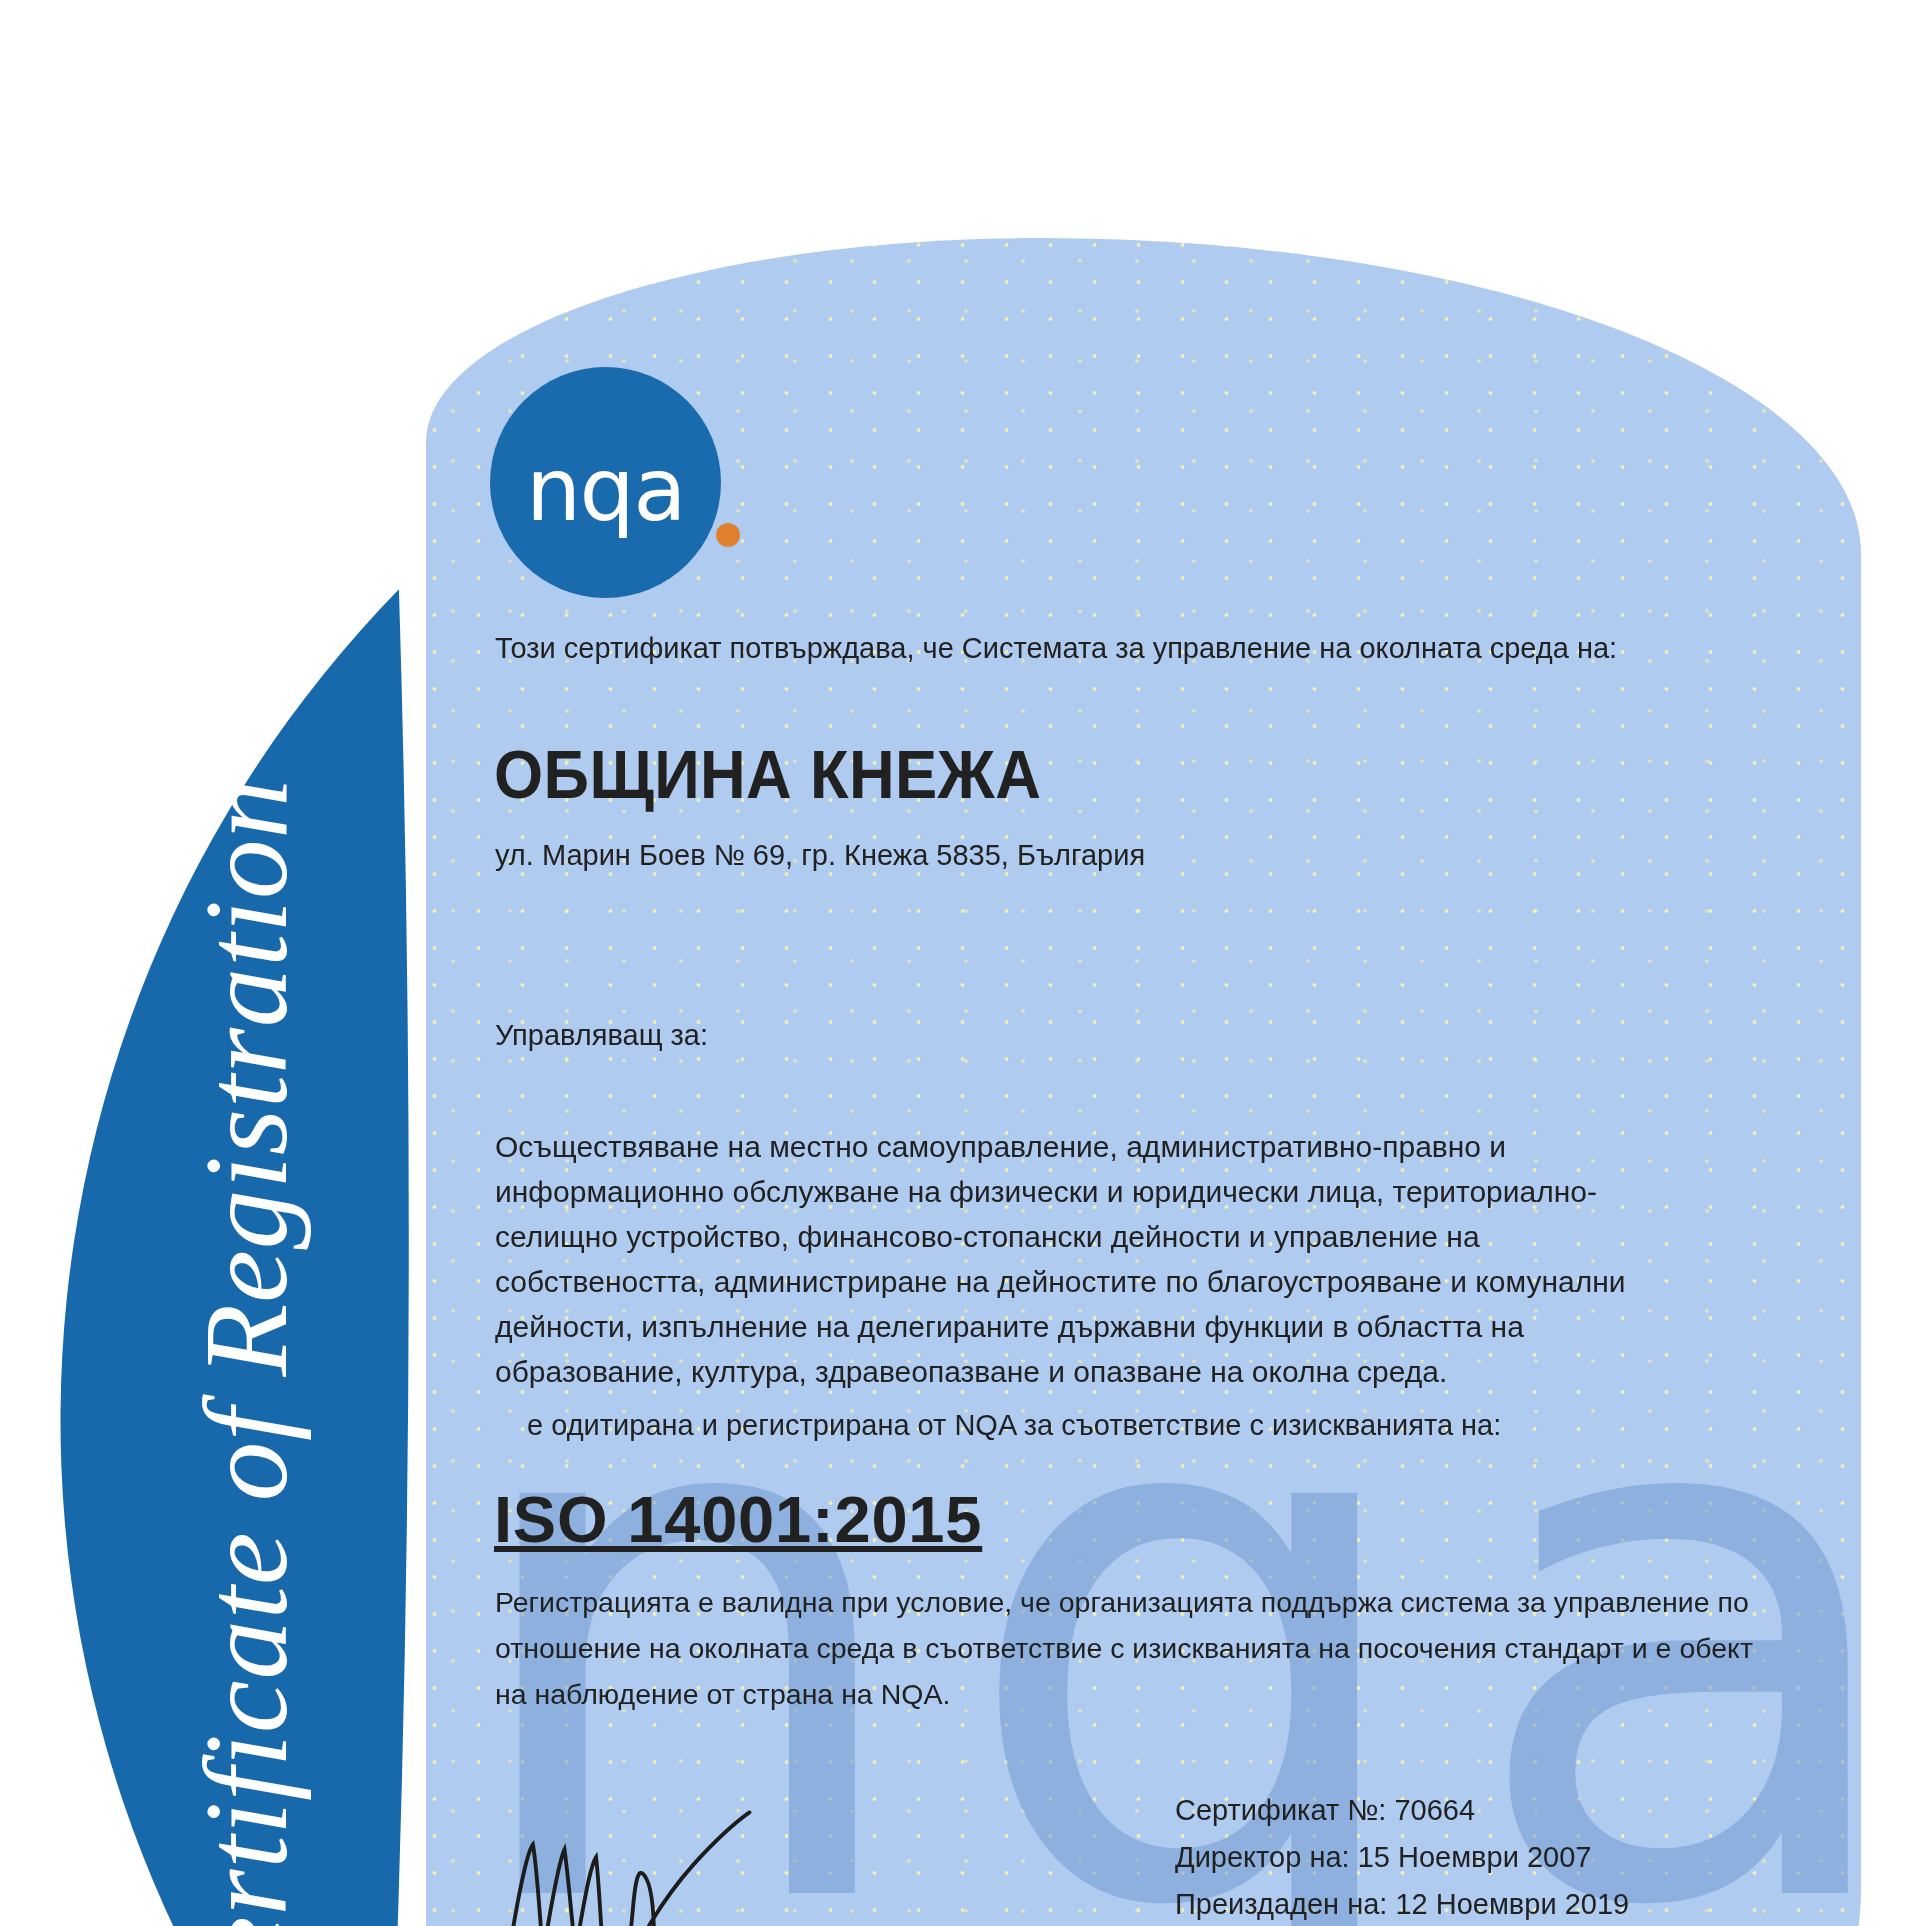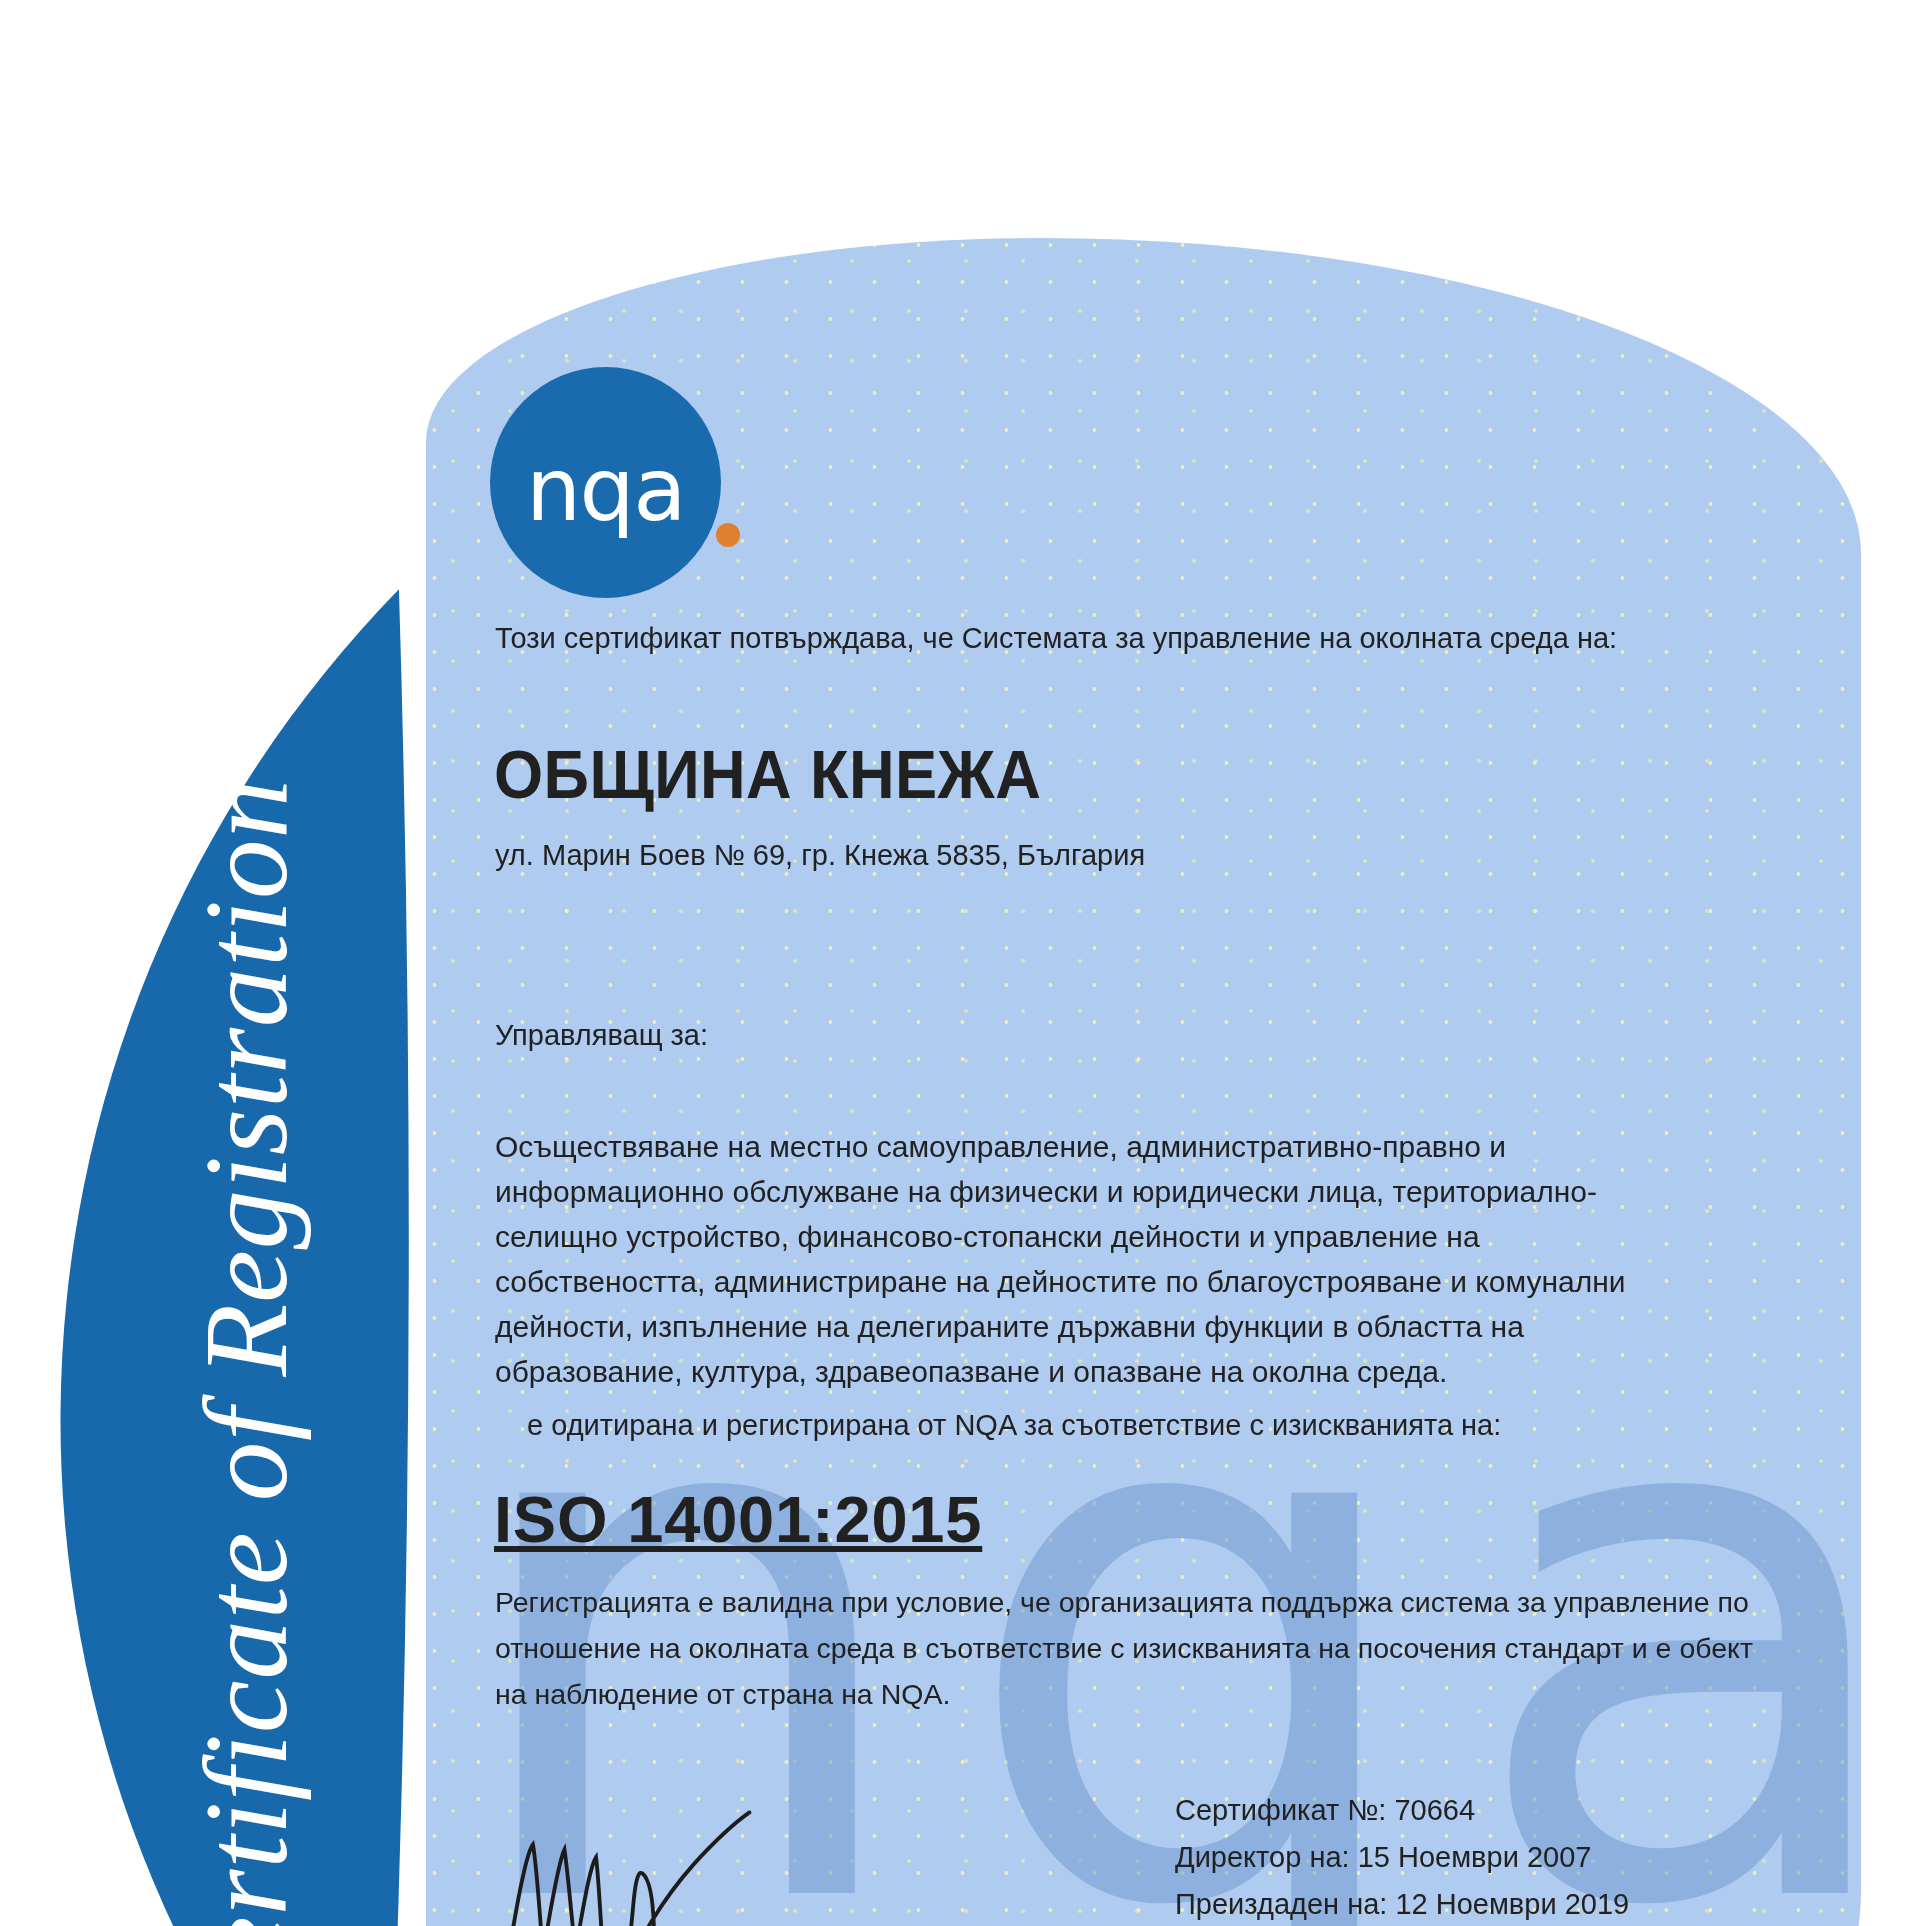--- a/index.html
+++ b/index.html
@@ -75,21 +75,21 @@
   }
   #logo-dot {
     position: absolute;
     left: 290px; top: 285px;
     width: 24px; height: 24px;
     border-radius: 50%;
     background: #e0802f;
   }
   
   .txt { position: absolute; color: #212121; }
-  #intro-line      { left: 69px; top: 384px; font-size: 29px; }
+  #intro-line      { left: 69px; top: 394px; font-size: 29px; }
   #org-name        { left: 68px; top: 497px; font-size: 68px; font-weight: bold;
                      transform: scaleX(0.93); transform-origin: left top; letter-spacing: 0.4px; }
   #org-address     { left: 69px; top: 601px; font-size: 29px; text-align: right; }
   #applicable      { left: 69px; top: 781px; font-size: 29px; }
   #scope           { left: 69px; top: 886px; font-size: 30px; font-weight: normal; line-height: 45px; }
   #audited-line    { left: 69px; top: 1171px; font-size: 29px; margin-left: 32px; }
   #standard-code   { left: 68px; top: 1244px; font-size: 65px; font-weight: bold; letter-spacing: 0.8px; text-decoration: underline; }
   #validity        { left: 69px; top: 1341px; font-size: 28.5px; line-height: 46px; }
   #signatory-title { left: 69px; top: 1683px; font-size: 30px; }
   #signature-svg   { position: absolute; left: 73px; top: 1562px; }

